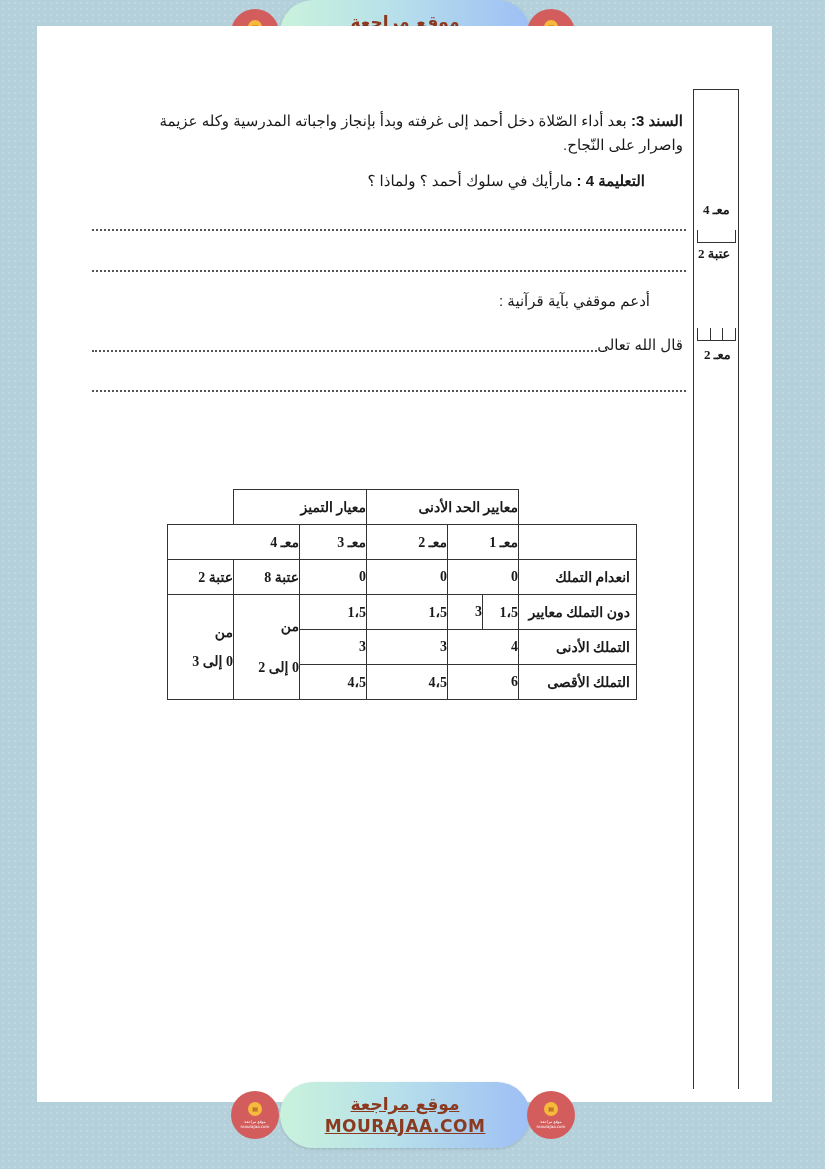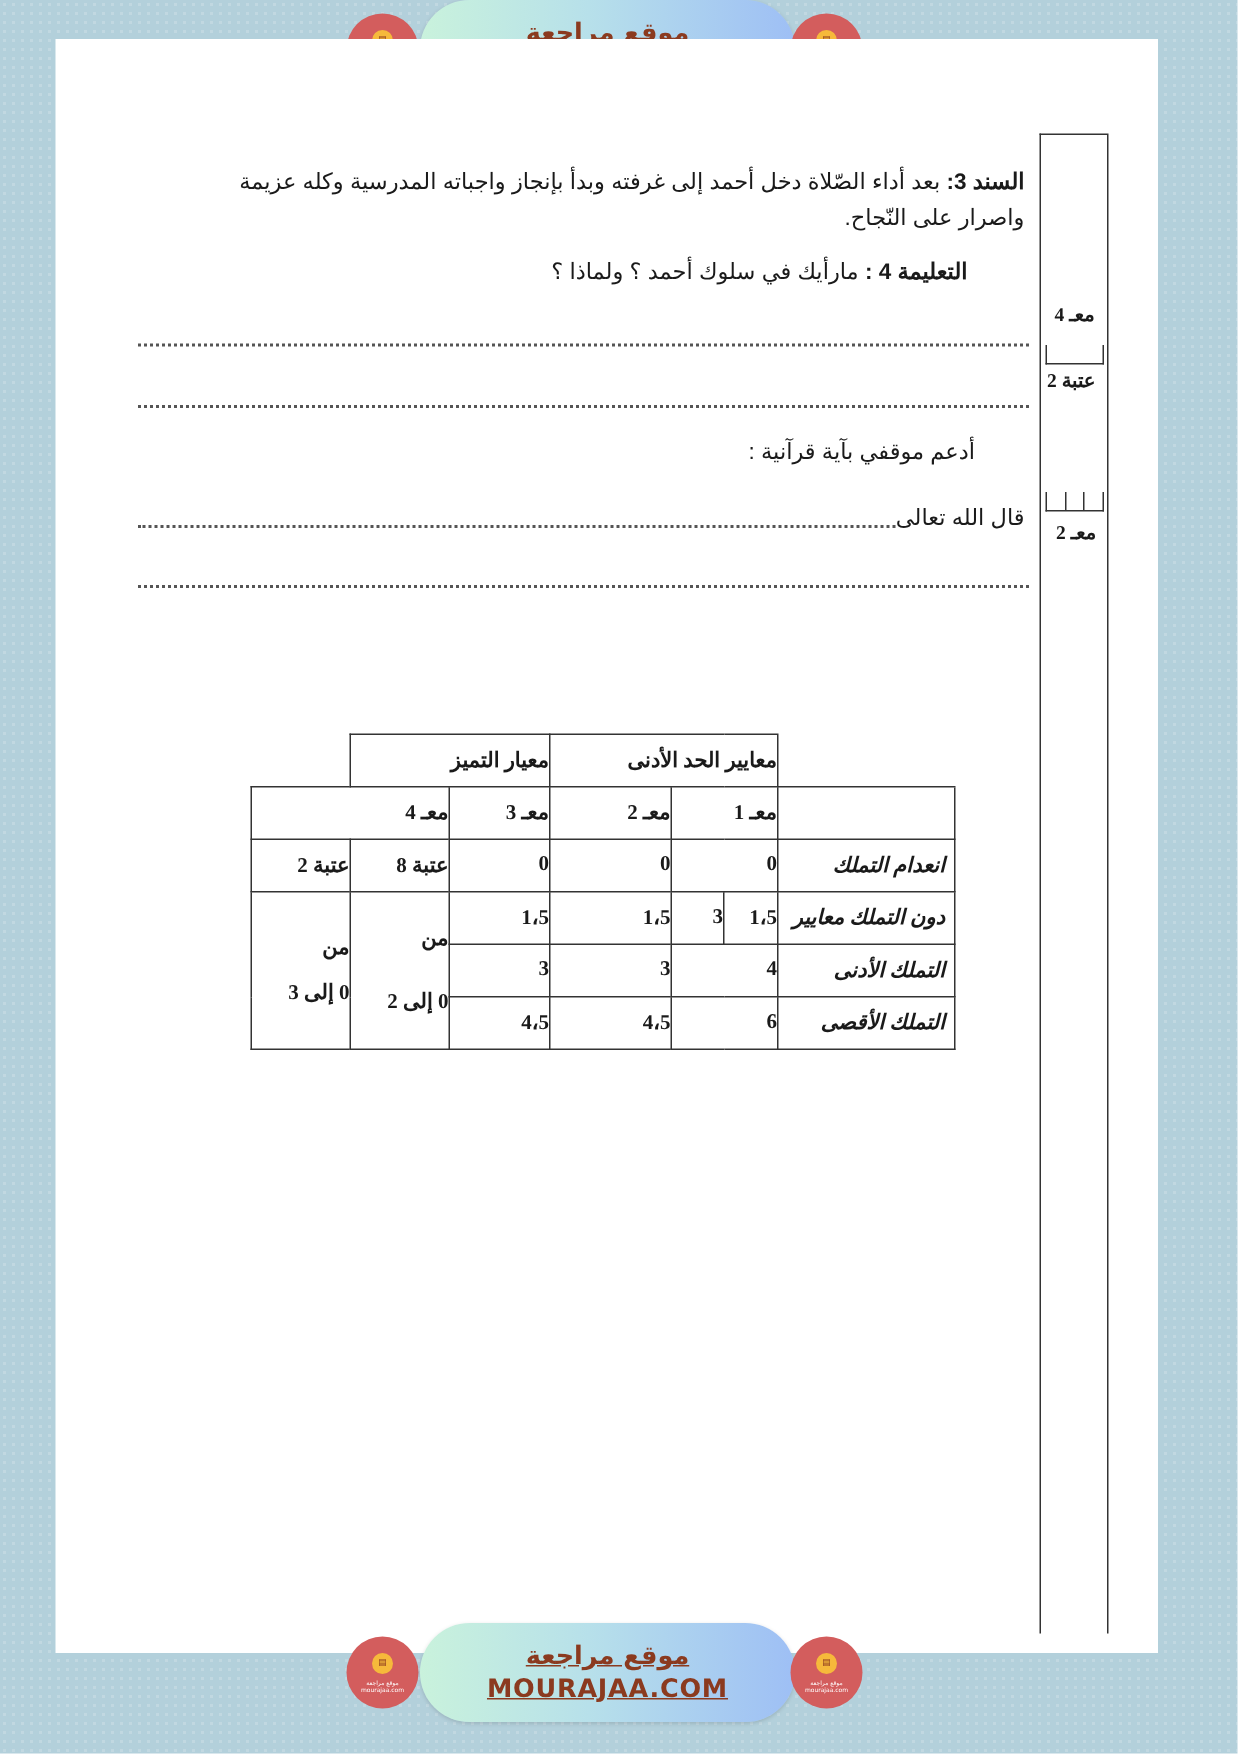--- a/index.html
+++ b/index.html
@@ -67,21 +67,21 @@
     
     table.rubric {
       position: absolute; left: 167px; top: 489px; border-collapse: collapse;
       font-family: "Liberation Serif", serif; font-weight: bold; font-size: 14px;
       direction: rtl;
     }
     table.rubric td {
       border: 1.5px solid #333; padding: 0; height: 34px;
     }
     table.rubric td.blank-top { border-top: none; border-right: none; border-left: 1.5px solid #333; }
-    table.rubric td.row-label { text-align: right; padding-right: 6px; font-style: italic; }
+    table.rubric td.row-label { text-align: right; padding-right: 6px; }
   </style>
 </head>
 <body>
 
 <div class="banner top">
   <div class="badge left">
     <div class="logo">▤</div>
     <div class="small">موقع مراجعة mourajaa.com</div>
   </div>
   <div class="pill">

